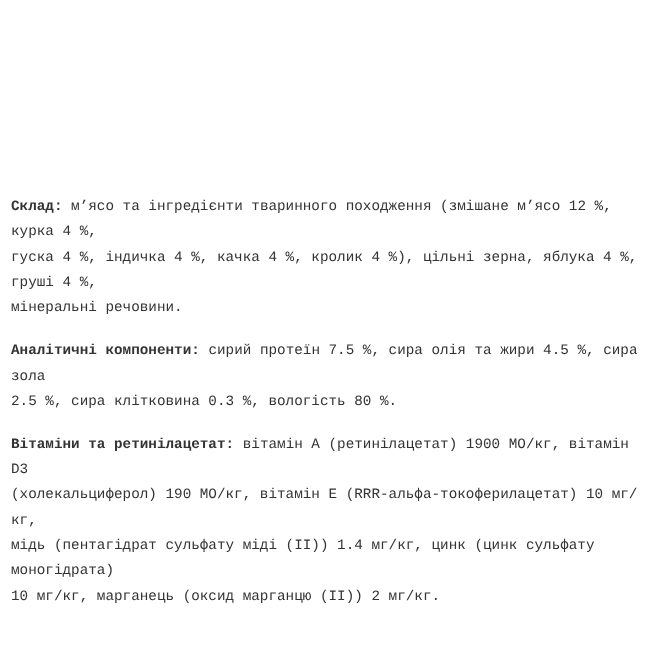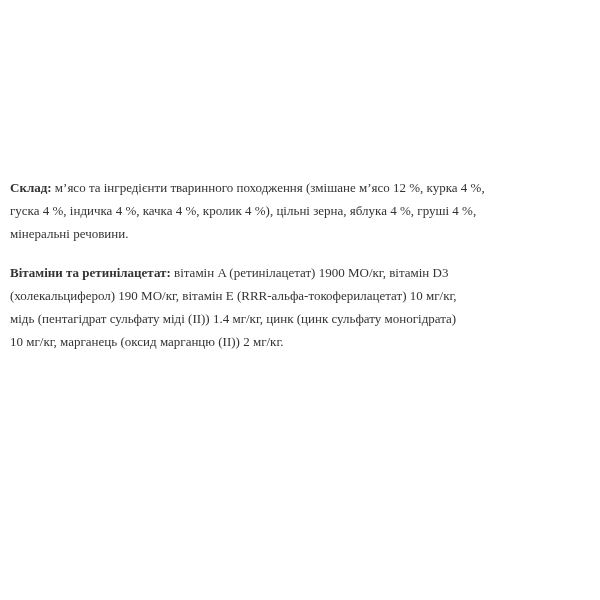--- a/index.html
+++ b/index.html
@@ -9,38 +9,40 @@
   }
   body {
     width: 600px;
     height: 600px;
     overflow: hidden;
   }
   .description {
     box-sizing: border-box;
     width: 600px;
     padding: 176px 10px 0 10px;
-    font-family: Liberation Serif, serif;
+    font-family: Liberation Mono, monospace;
     font-size: 13px;
     line-height: 23px;
     color: #333333;
   }
   .para {
     margin: 0 0 16px 0;
     white-space: pre-line; 
   }
   .para .label {
     font-weight: bold;
     color: #333333;
   }
 </style>
 </head>
 <body>
 
 <div class="description">
   <p class="para"><strong class="label">Склад:</strong> <span>м’ясо та інгредієнти тваринного походження (змішане м’ясо 12 %, курка 4 %,
 гуска 4 %, індичка 4 %, качка 4 %, кролик 4 %), цільні зерна, яблука 4 %, груші 4 %,
 мінеральні речовини.</span></p>
+  <p class="para"><strong class="label">Аналітичні компоненти:</strong> <span>сирий протеїн 7.5 %, сира олія та жири 4.5 %, сира зола
+2.5 %, сира клітковина 0.3 %, вологість 80 %.</span></p>
   <p class="para"><strong class="label">Вітаміни та ретинілацетат:</strong> <span>вітамін A (ретинілацетат) 1900 МО/кг, вітамін D3
 (холекальциферол) 190 МО/кг, вітамін E (RRR-альфа-токоферилацетат) 10 мг/кг,
 мідь (пентагідрат сульфату міді (II)) 1.4 мг/кг, цинк (цинк сульфату моногідрата)
 10 мг/кг, марганець (оксид марганцю (II)) 2 мг/кг.</span></p>
 </div>
 
 </body></html>

